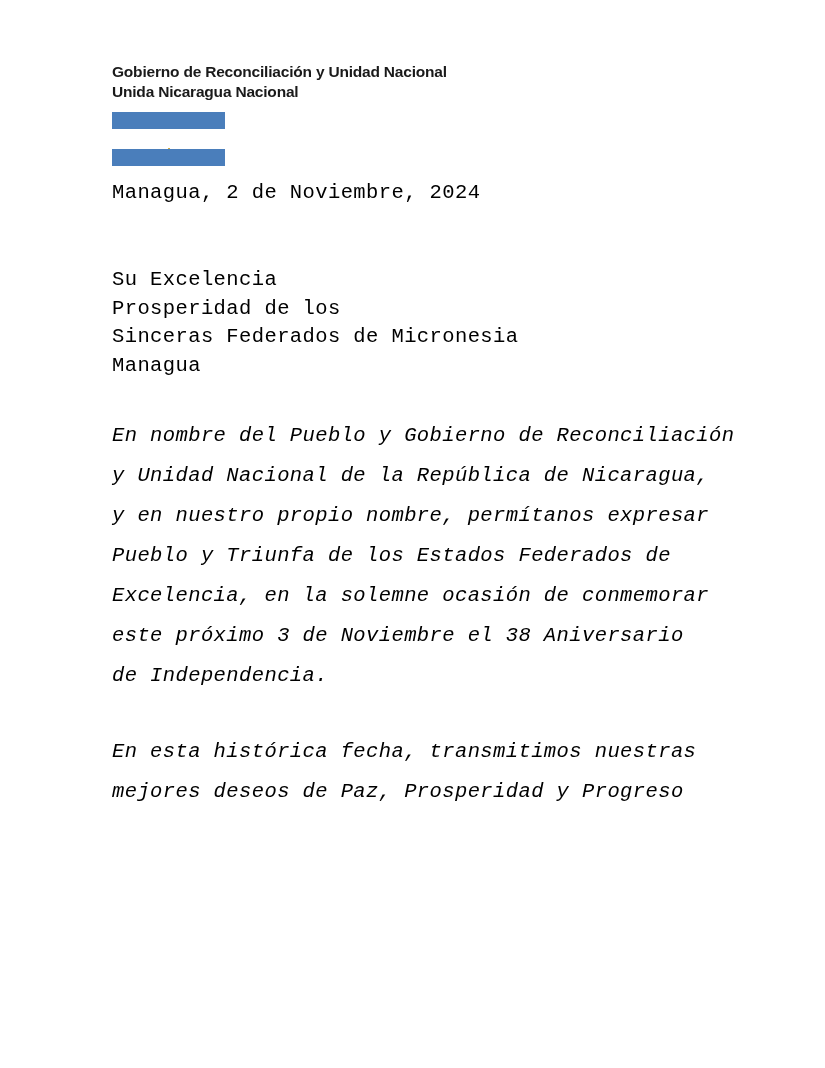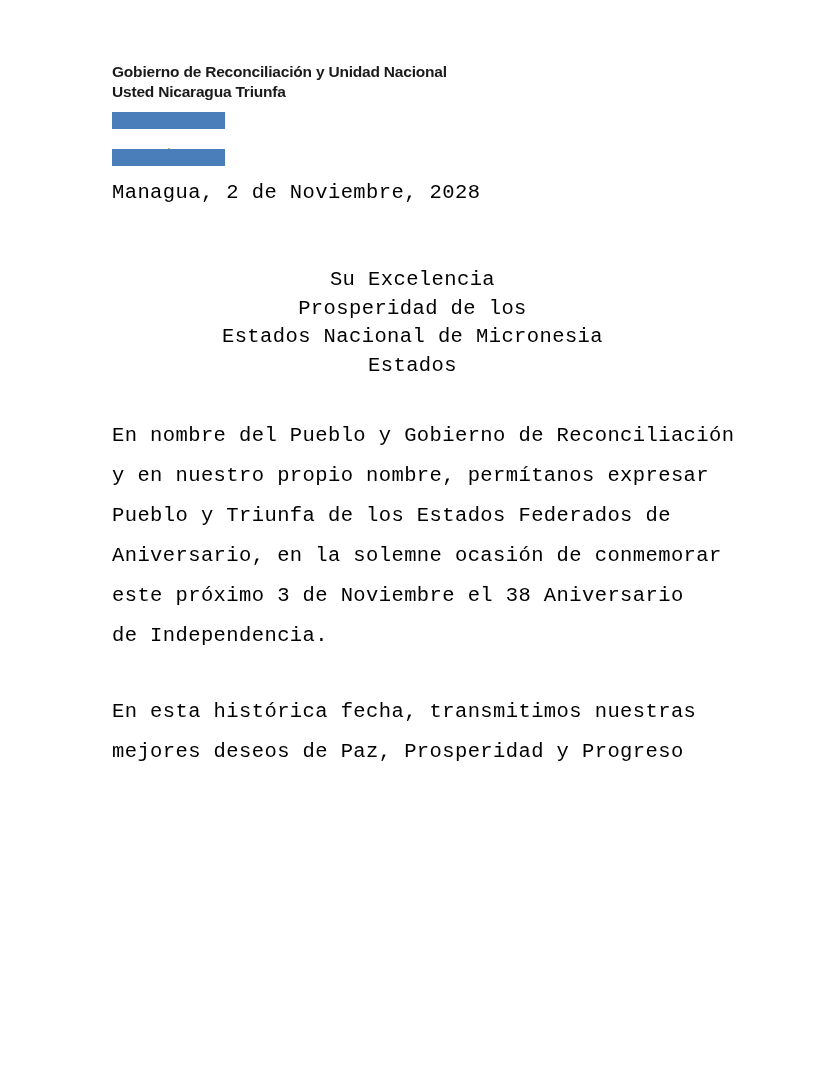--- a/index.html
+++ b/index.html
@@ -88,76 +88,77 @@
     line-height: 30px;
     margin: 0 0 0 0;
     white-space: nowrap;
   }
   .addressee {
     margin-top: 58px;
   }
   .addressee .ln {
     line-height: 28.5px;
     white-space: nowrap;
-    text-align: center;
   }
   .salutation {
     margin-top: 32px;
     line-height: 28px;
     white-space: nowrap;
   }
   .para {
     margin-top: 36px;
+    font-style: italic;
   }
   .para .ln {
     line-height: 40px;
     white-space: nowrap;
     text-align: justify;
   }
 </style>
 </head>
 <body>
 
 <div class="page">
 
   <div class="letterhead">
     <div class="lh-line">Gobierno de Reconciliación y Unidad Nacional</div>
-    <div class="lh-line">Usted Nicaragua Triunfa</div>
+    <div class="lh-line">Unida Nicaragua Nacional</div>
   </div>
 
   <div class="flag">
     <div class="band top"></div>
     <div class="middle">
       <svg class="emblem" viewBox="0 0 40 36">
         <polygon points="20,2 38,33 2,33" fill="#ffffff" stroke="#c8a020" stroke-width="2"></polygon>
         <polygon points="20,7 33.5,30.5 6.5,30.5" fill="#dff0df" stroke="#2e7d32" stroke-width="1.4"></polygon>
         <polygon points="20,12 29,28 11,28" fill="#9fd2e8" stroke="#3a6ea5" stroke-width="1"></polygon>
         <path d="M13 26 L20 17 L27 26 Z" fill="#6fae3f"></path>
       </svg>
     </div>
     <div class="band bottom"></div>
   </div>
 
   <div class="doc-body">
 
-    <div class="mono-block date-line">Managua, 2 de Noviembre, 2028</div>
+    <div class="mono-block date-line">Managua, 2 de Noviembre, 2024</div>
 
     <div class="mono-block addressee">
       <div class="ln">Su Excelencia</div>
       <div class="ln">Prosperidad de los</div>
-      <div class="ln">Estados Nacional de Micronesia</div>
-      <div class="ln">Estados</div>
+      <div class="ln">Sinceras Federados de Micronesia</div>
+      <div class="ln">Managua</div>
     </div>
 
 
     <div class="mono-block para">
       <div class="ln">En nombre del Pueblo y Gobierno de Reconciliación</div>
+      <div class="ln">y Unidad Nacional de la República de Nicaragua,</div>
       <div class="ln">y en nuestro propio nombre, permítanos expresar</div>
       <div class="ln">Pueblo y Triunfa de los Estados Federados de</div>
-      <div class="ln">Aniversario, en la solemne ocasión de conmemorar</div>
+      <div class="ln">Excelencia, en la solemne ocasión de conmemorar</div>
       <div class="ln">este próximo 3 de Noviembre el 38 Aniversario</div>
       <div class="ln">de Independencia.</div>
     </div>
 
     <div class="mono-block para">
       <div class="ln">En esta histórica fecha, transmitimos nuestras</div>
       <div class="ln">mejores deseos de Paz, Prosperidad y Progreso</div>
     </div>
 
   </div>

